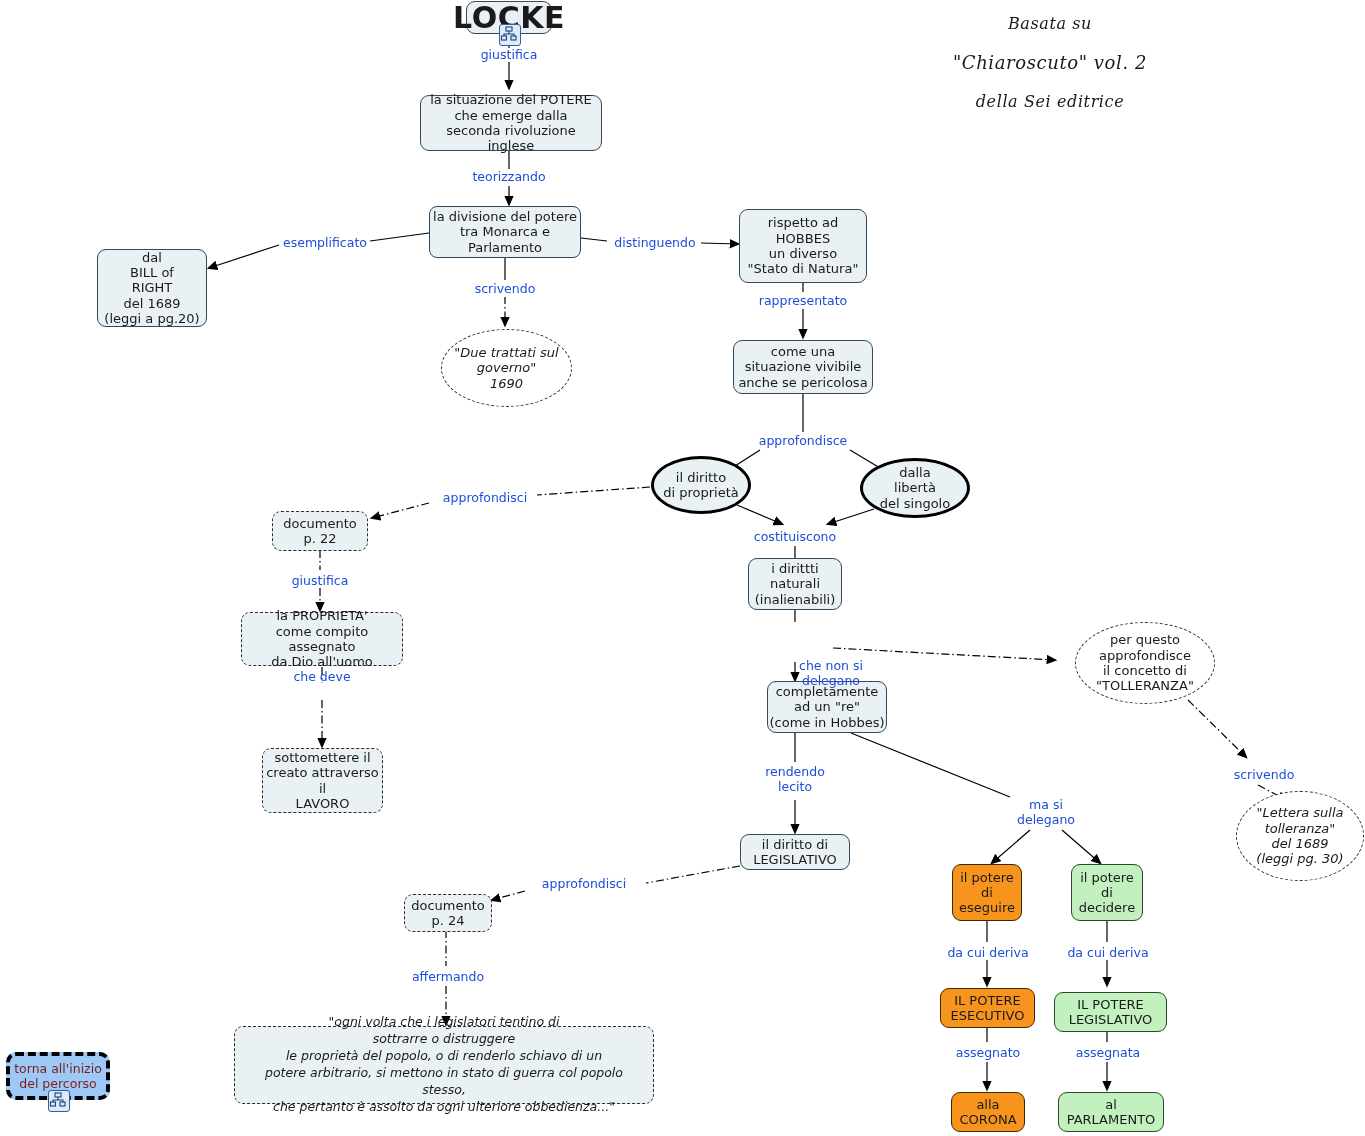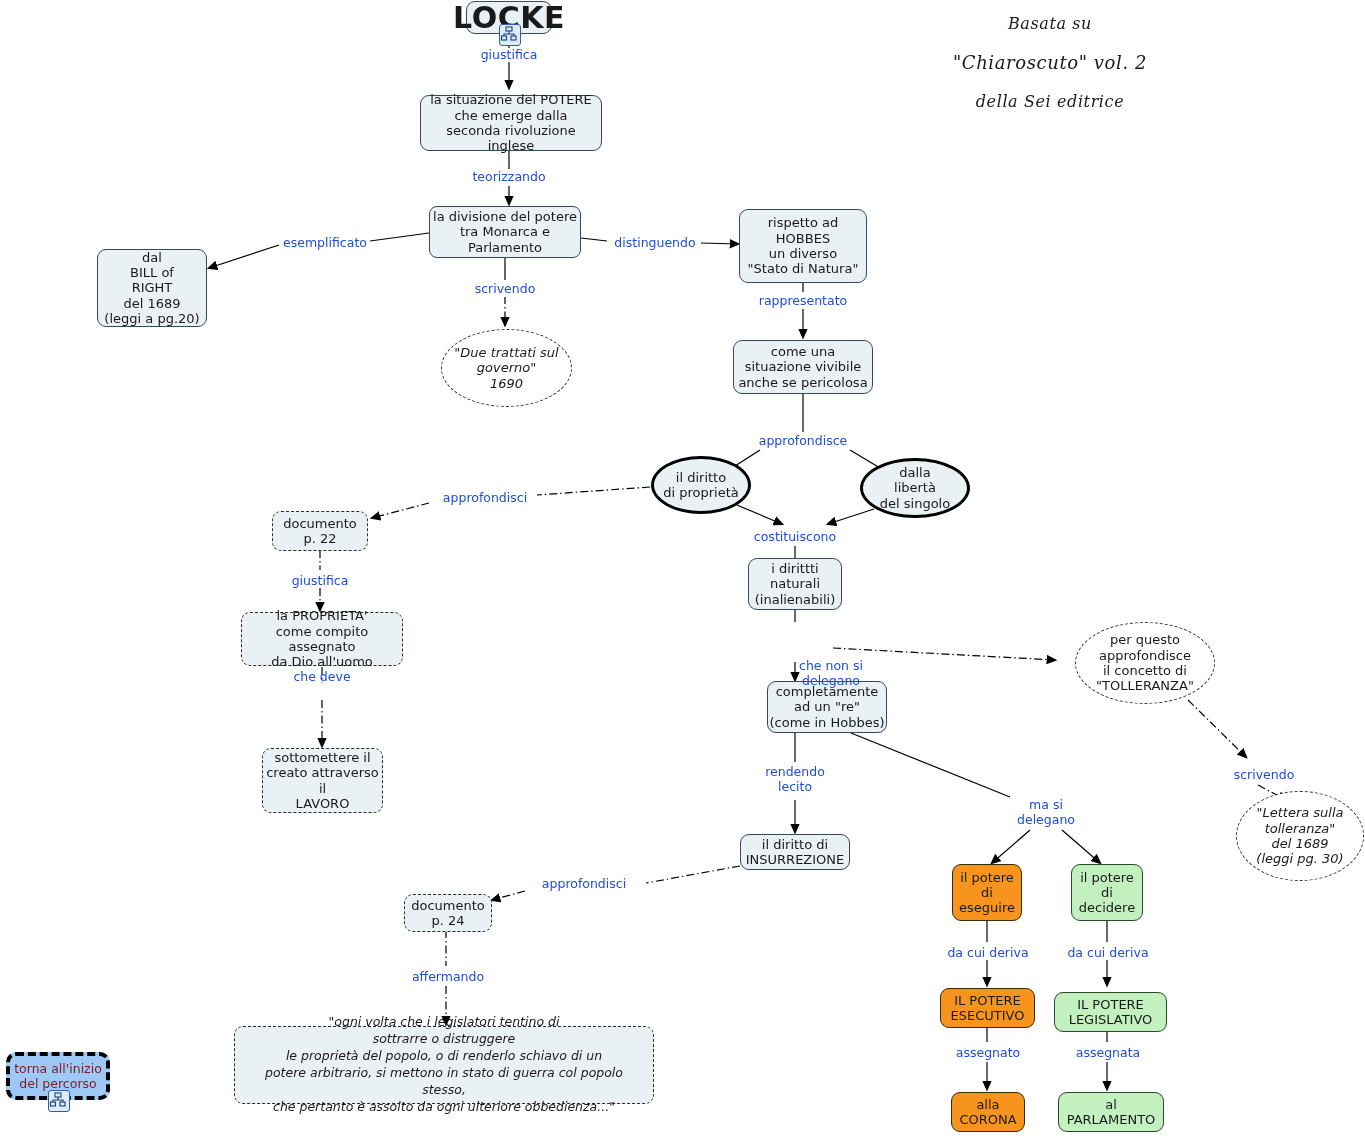--- a/index.html
+++ b/index.html
@@ -203,21 +203,21 @@
 approfondisce
 il concetto di
 "TOLLERANZA"</div>
 
   <div class="node ellipse italic" style="left:1236px;top:791px;width:128px;height:90px;">"Lettera sulla
 tolleranza"
 del 1689
 (leggi pg. 30)</div>
 
   <div class="node box" style="left:740px;top:834px;width:110px;height:36px;">il diritto di
-INSURREZIONE</div>
+LEGISLATIVO</div>
 
   <div class="node dashdot" style="left:404px;top:894px;width:88px;height:38px;">documento
 p. 24</div>
 
   <div class="node dashdot" id="quotebox" style="left:234px;top:1026px;width:420px;height:78px;">"ogni volta che i  legislatori tentino di
 sottrarre o distruggere
 le proprietà del popolo, o di renderlo schiavo di un
 potere arbitrario, si mettono in  stato di guerra col popolo stesso,
 che pertanto è assolto da ogni ulteriore obbedienza..."</div>
 

